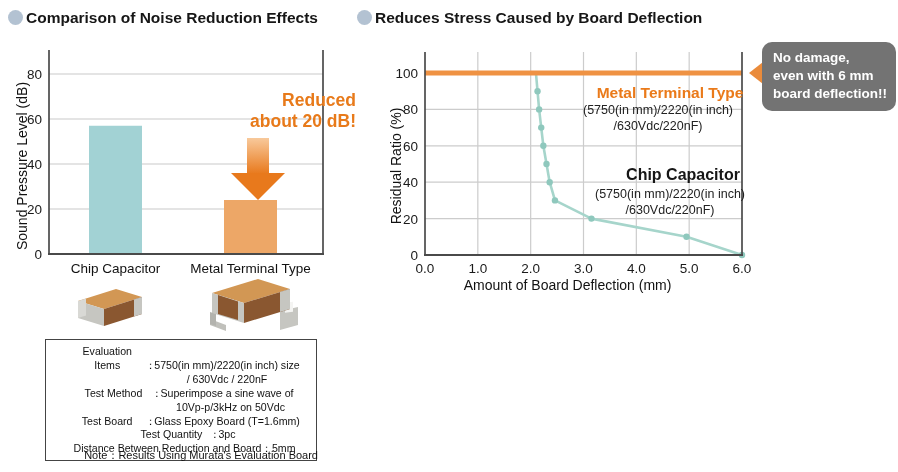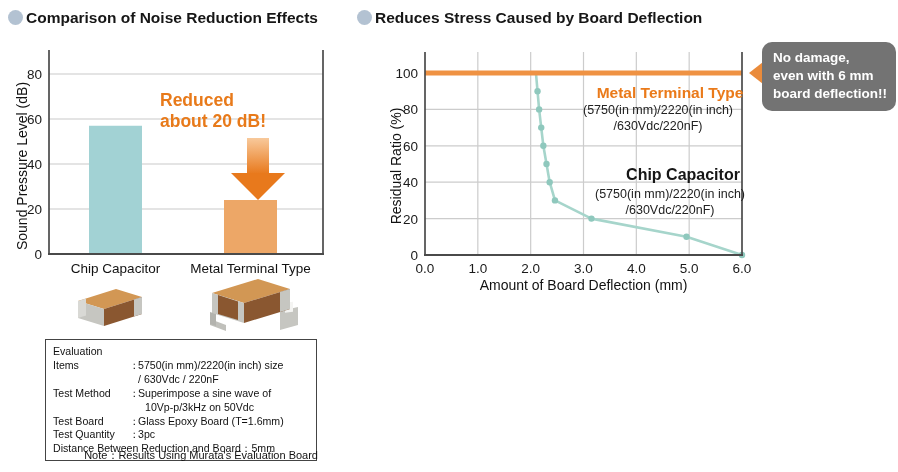--- a/index.html
+++ b/index.html
@@ -5,36 +5,36 @@
   html,body{margin:0;padding:0;background:#fff;}
   .canvas{position:relative;width:898px;height:472px;background:#ffffff;overflow:hidden;
           font-family:"Liberation Sans",sans-serif;color:#1a1a1a;}
   .title{position:absolute;font-size:15.5px;font-weight:600;color:#161616;white-space:nowrap;}
   .bullet{display:inline-block;width:15px;height:15px;border-radius:50%;background:#b3c2d2;
           vertical-align:-2px;margin-right:3px;}
   .vlab{position:absolute;width:220px;text-align:center;font-size:14px;font-weight:500;color:#111;
         transform:rotate(-90deg);white-space:nowrap;}
   .sect{position:absolute;}
   svg{position:absolute;left:0;top:0;overflow:visible;}
-  .reduce-note{position:absolute;left:160px;top:50px;width:196px;text-align:left;
+  .reduce-note{position:absolute;left:160px;top:50px;width:196px;text-align:right;
                color:#e87a1a;font-size:17.5px;font-weight:700;line-height:21px;}
   .arrow-shaft{position:absolute;left:247px;top:98px;width:22px;height:36px;
                background:linear-gradient(#f8c99b,#e8791c);}
   .arrow-head{position:absolute;left:231px;top:133px;width:0;height:0;
               border-left:27px solid transparent;border-right:27px solid transparent;
               border-top:27px solid #e8791c;}
   .eval-box{position:absolute;left:45px;top:339px;width:272px;box-sizing:border-box;
-            border:1.4px solid #444;padding:5px 0 4px 7px;font-size:10.6px;line-height:13.9px;color:#111;}
+            border:1.4px solid #444;padding:5px 0 4px 7px;font-size:10.6px;line-height:13.9px;color:#111;text-align:center;}
   .elabel{display:inline-block;width:76px;}
   .ecolon{display:inline-block;width:9px;}
   .cont1{padding-left:85px;}
   .cont2{padding-left:92px;}
   .eval-note{position:absolute;left:36px;top:448px;width:282px;text-align:right;
              font-size:11px;color:#111;}
-  .xlab{position:absolute;left:47px;top:237px;width:317px;text-align:center;
+  .xlab{position:absolute;left:31px;top:237px;width:317px;text-align:center;
         font-size:14px;font-weight:500;color:#111;}
   .metal-label{position:absolute;left:187px;top:44px;width:210px;text-align:center;
                color:#ea7a1a;font-size:15.5px;font-weight:700;white-space:nowrap;}
   .metal-desc{position:absolute;left:160px;top:63px;width:240px;text-align:center;
               font-size:12.5px;line-height:15.5px;color:#222;}
   .chip-label{position:absolute;left:200px;top:126px;width:210px;text-align:center;
               color:#161616;font-size:16px;font-weight:700;white-space:nowrap;}
   .chip-desc{position:absolute;left:172px;top:147px;width:240px;text-align:center;
              font-size:12.5px;line-height:15.5px;color:#222;}
   .callout{position:absolute;left:762px;top:42px;width:134px;box-sizing:border-box;

